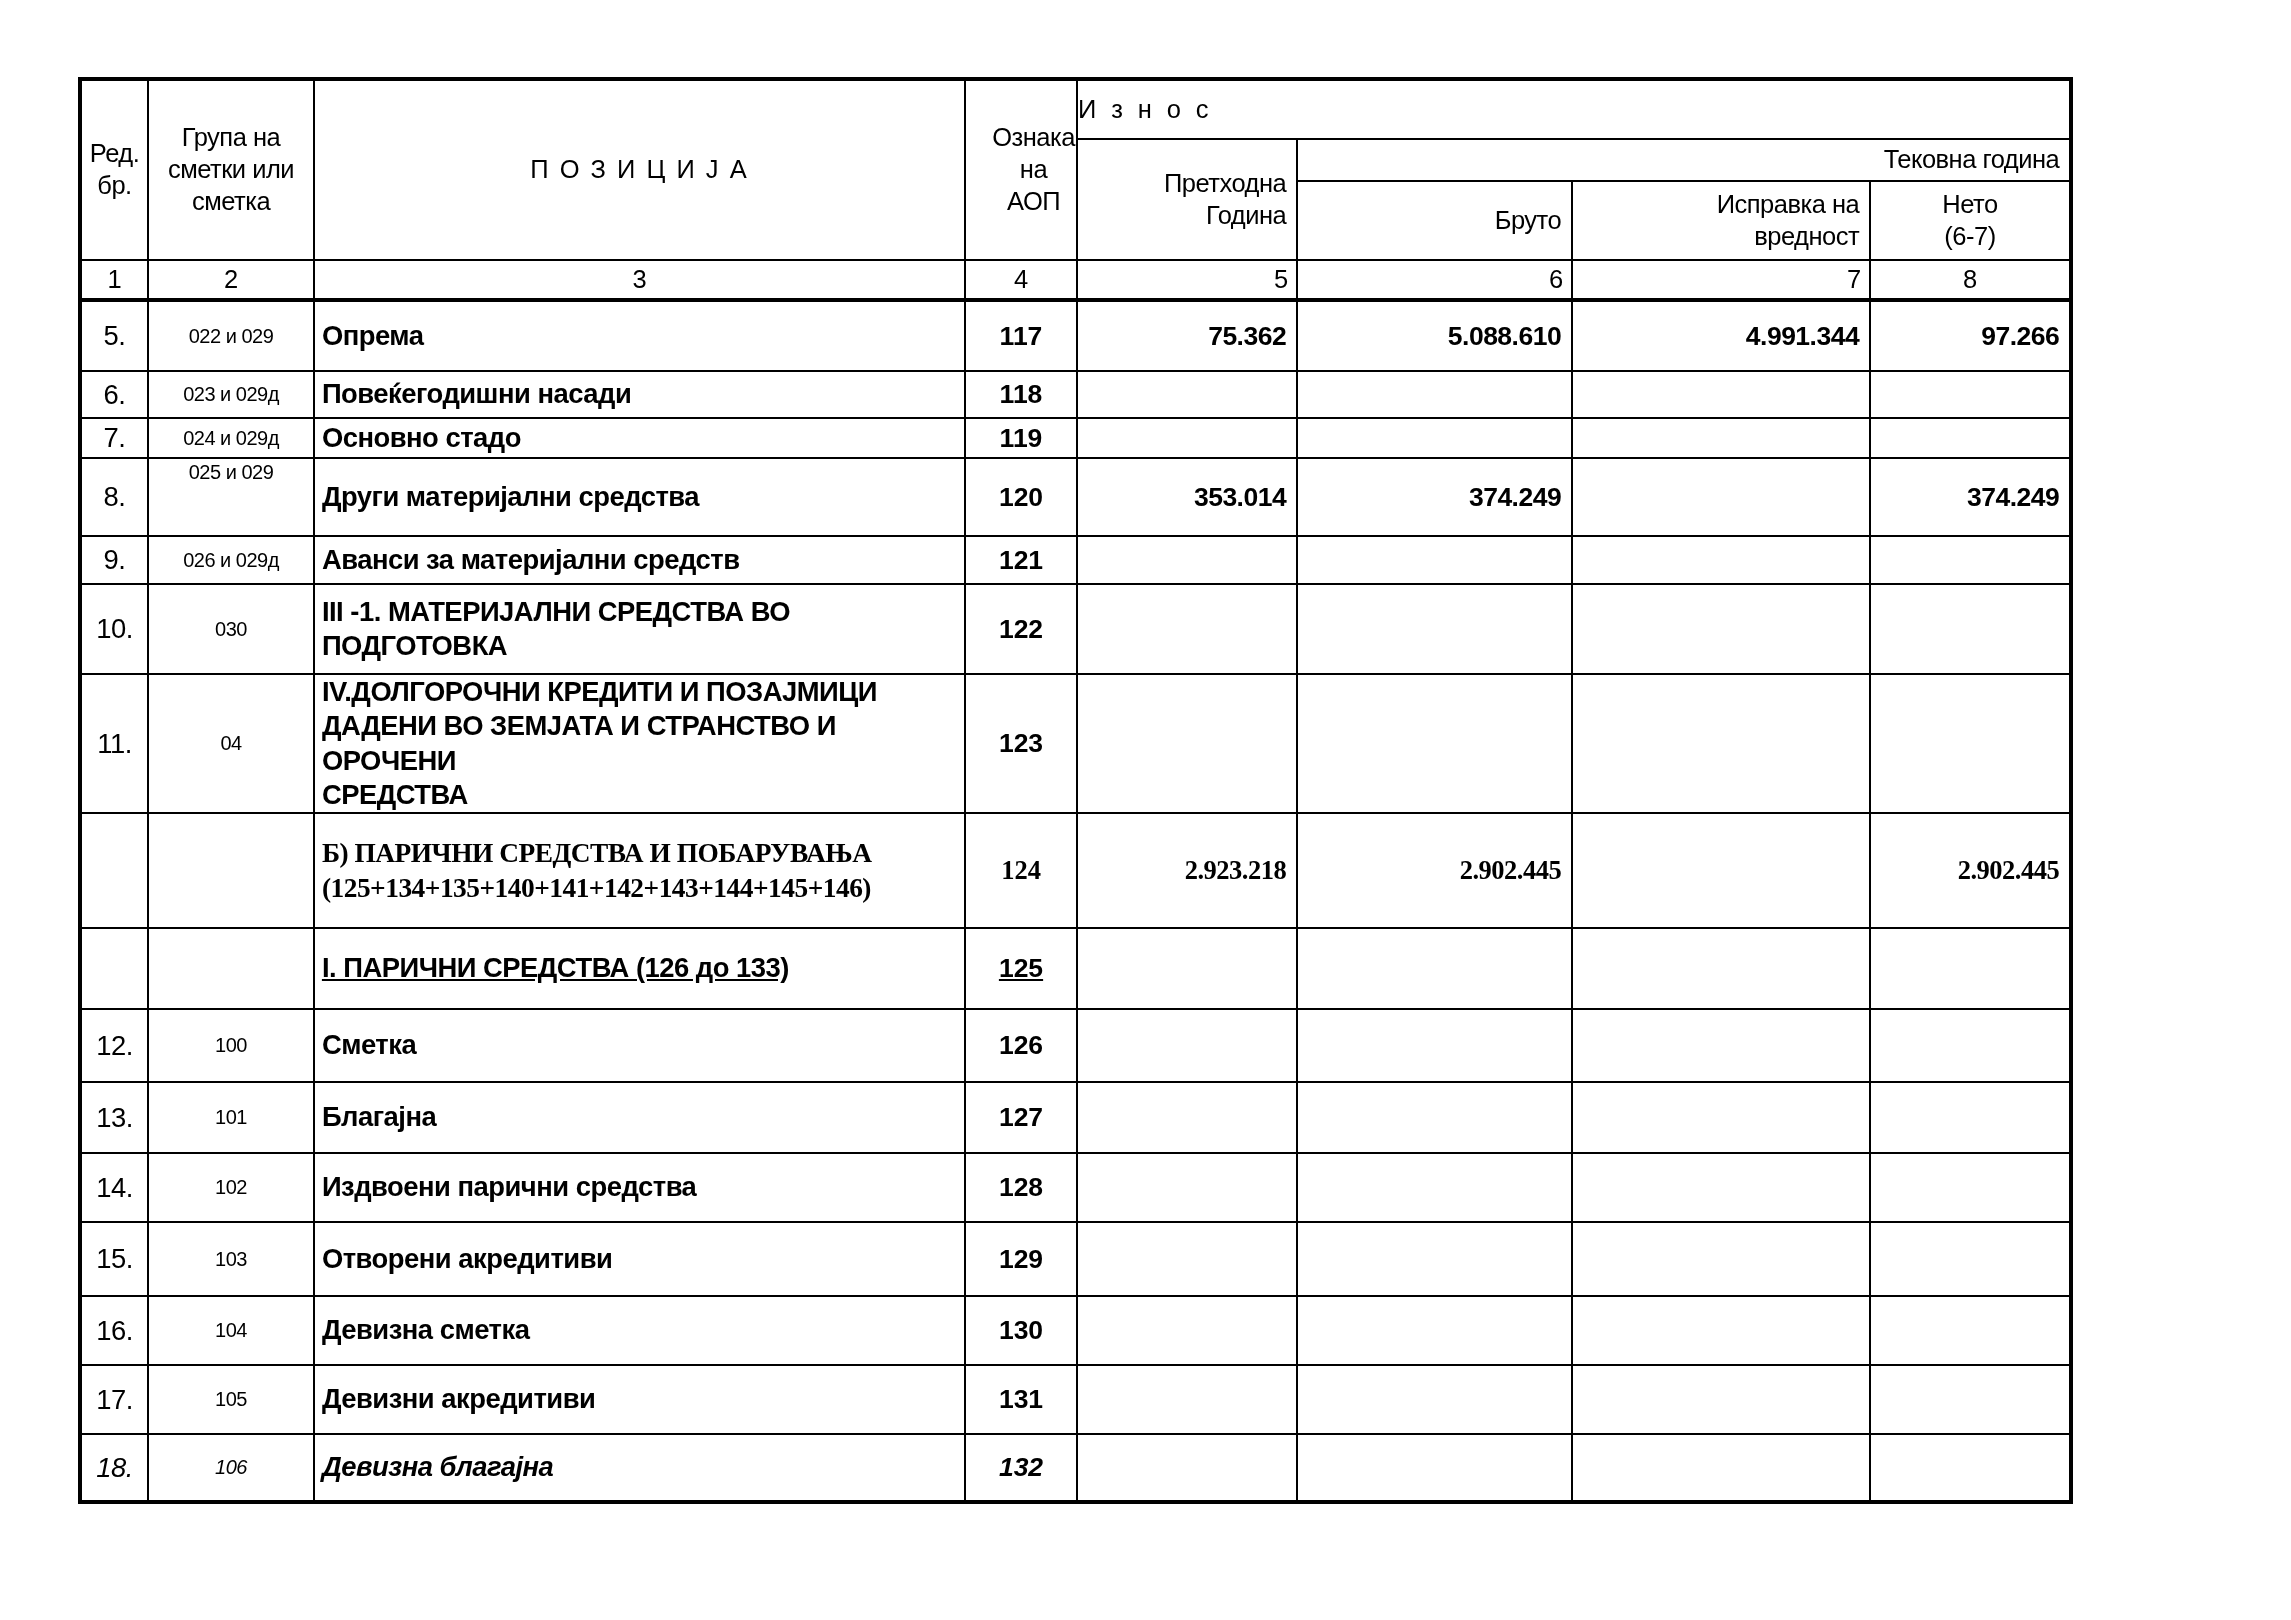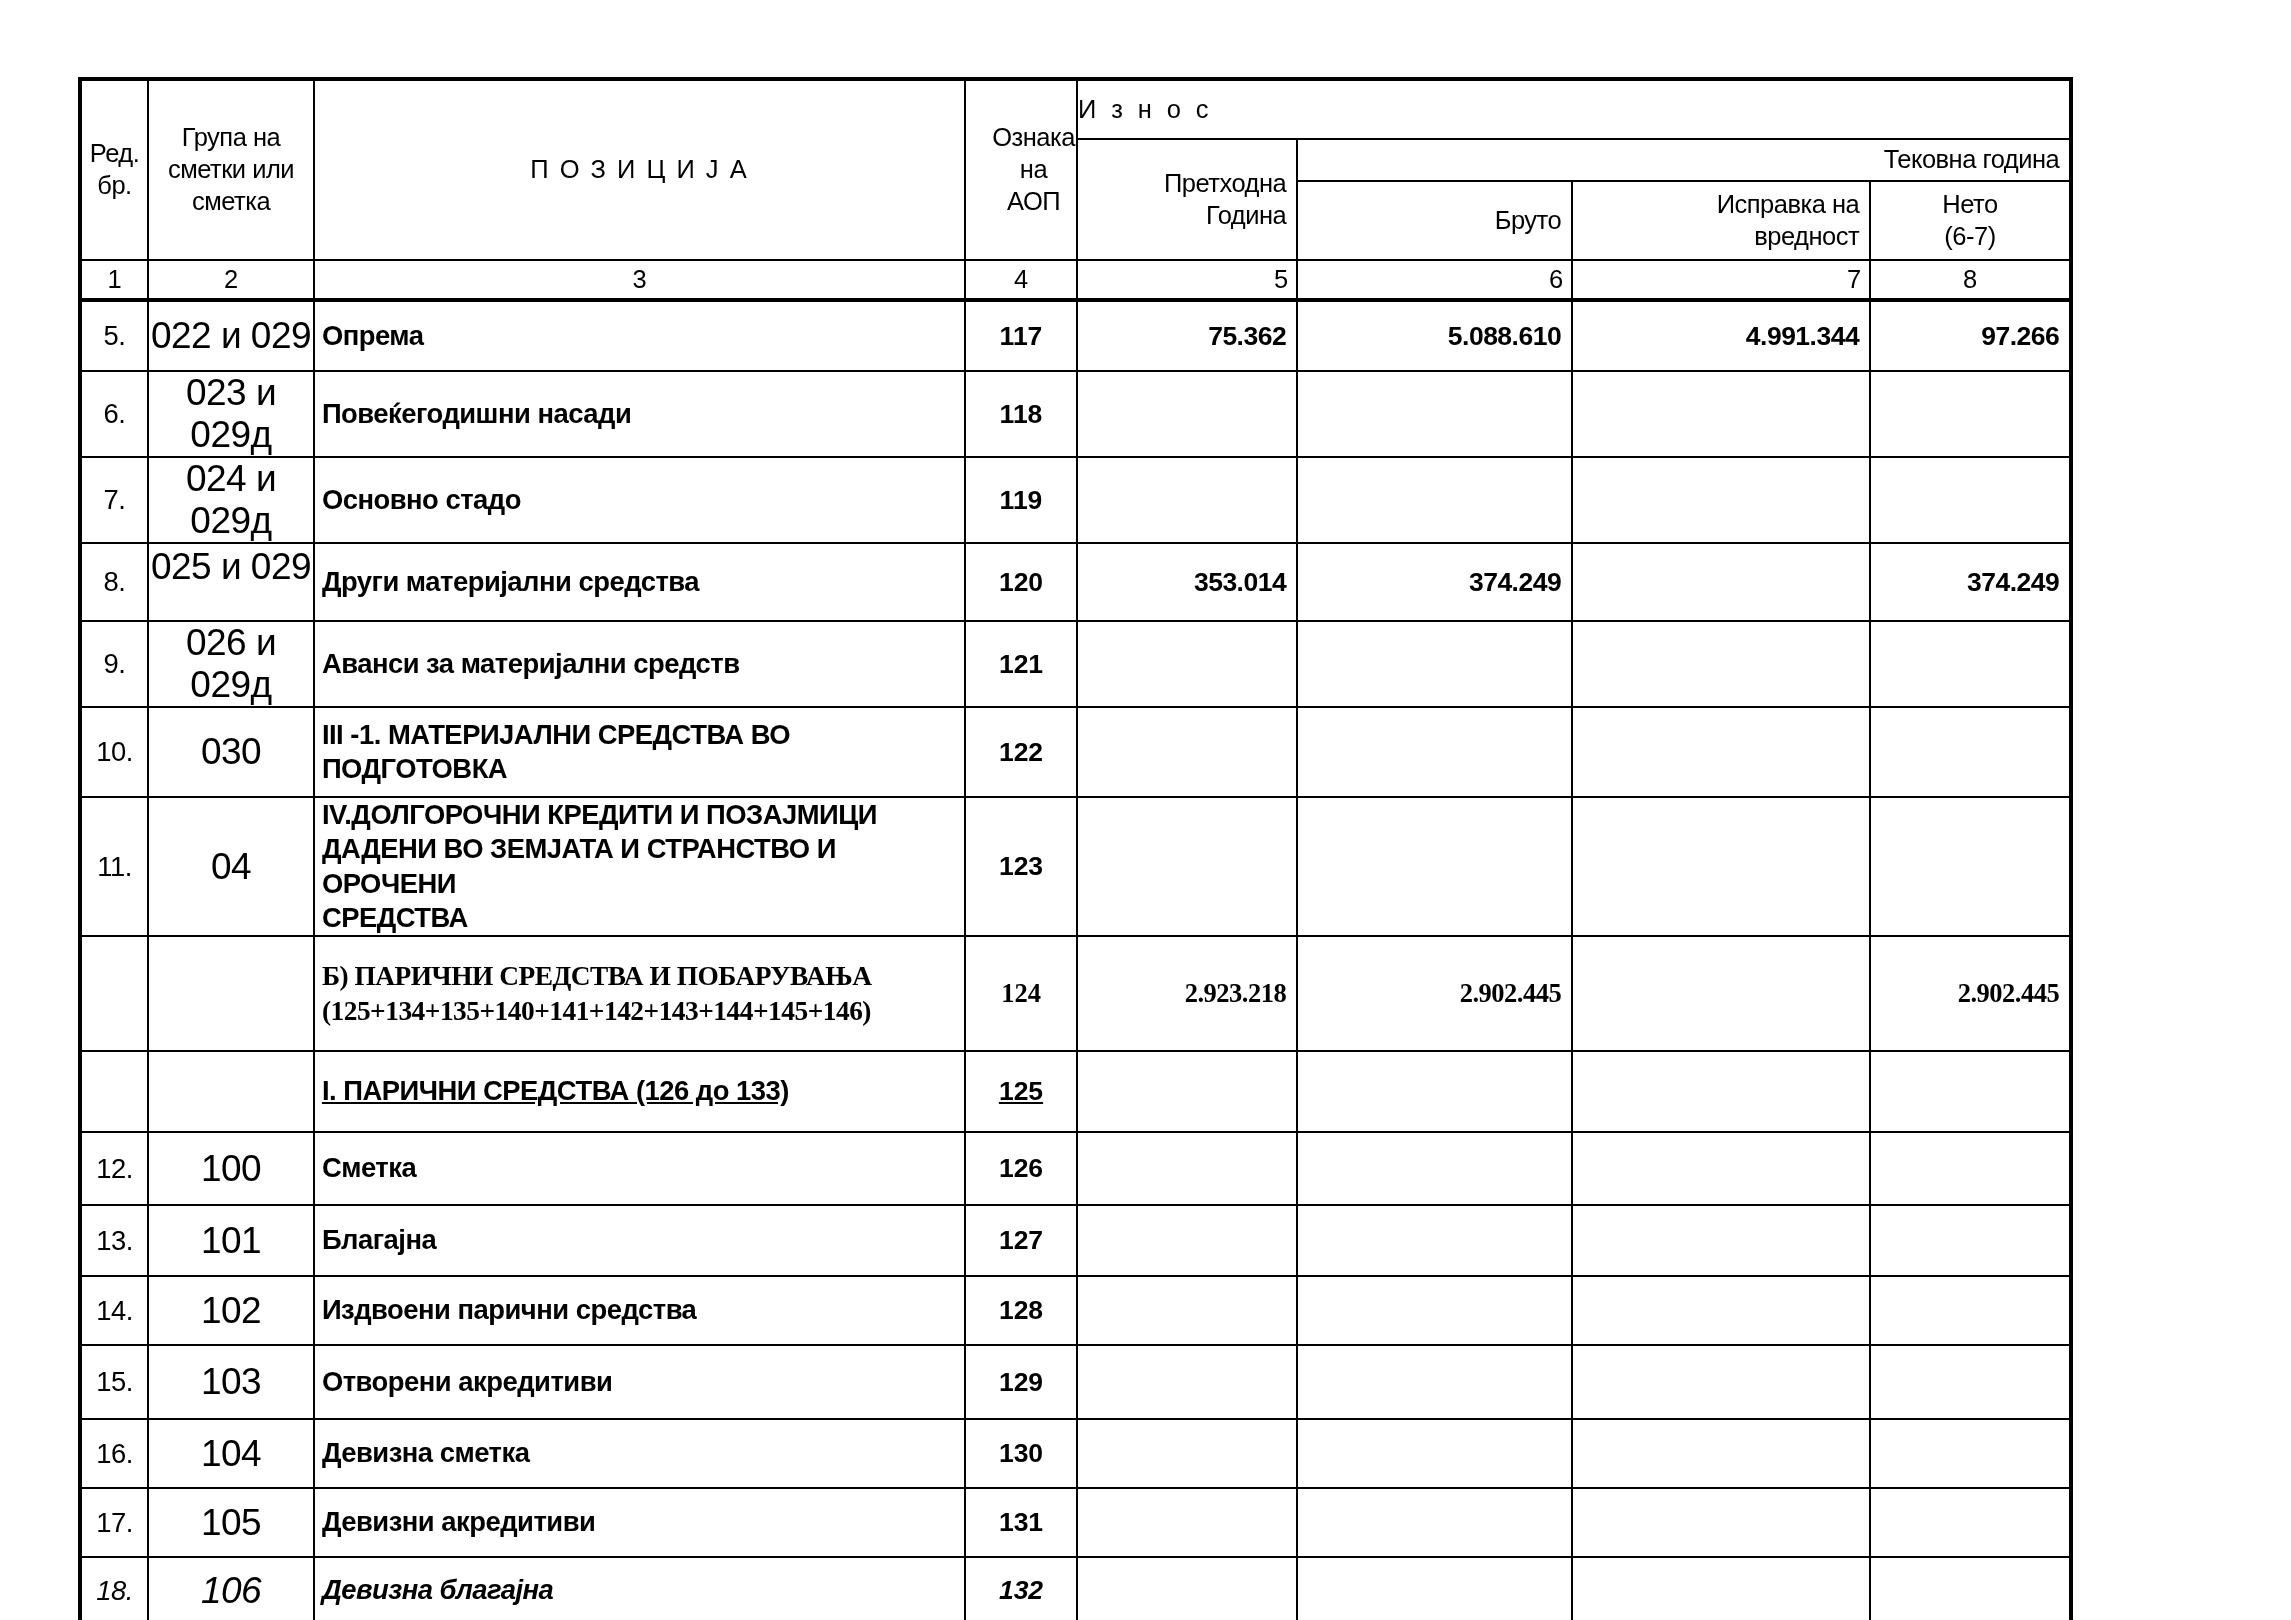--- a/index.html
+++ b/index.html
@@ -56,21 +56,21 @@
   tr.numrow th { border-bottom-width: 4.9px; }
   
   .sheet td { font-size: 26.5px; }
   td.c-no {
     text-align: center;
     font-size: 27.4px;
     letter-spacing: -0.5px;
   }
   td.c-group {
     text-align: center;
-    font-size: 37px;
+    font-size: 20px;
     letter-spacing: -0.5px;
   }
   td.c-group.top { vertical-align: top; padding-top: 2px; }
   td.c-pos {
     text-align: left;
     padding-left: 6.9px;
     padding-right: 3.9px;
     font-weight: bold;
     font-size: 27.4px;
     line-height: 1.25;

